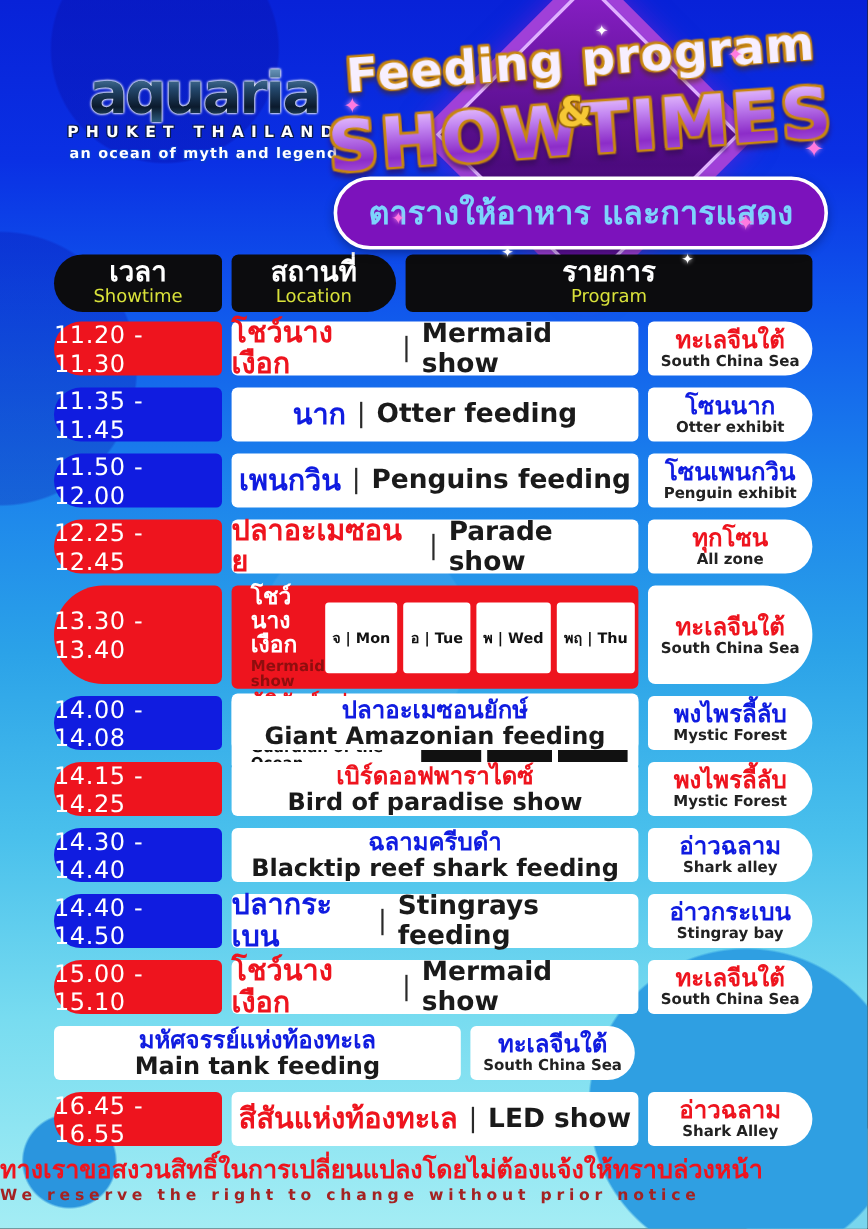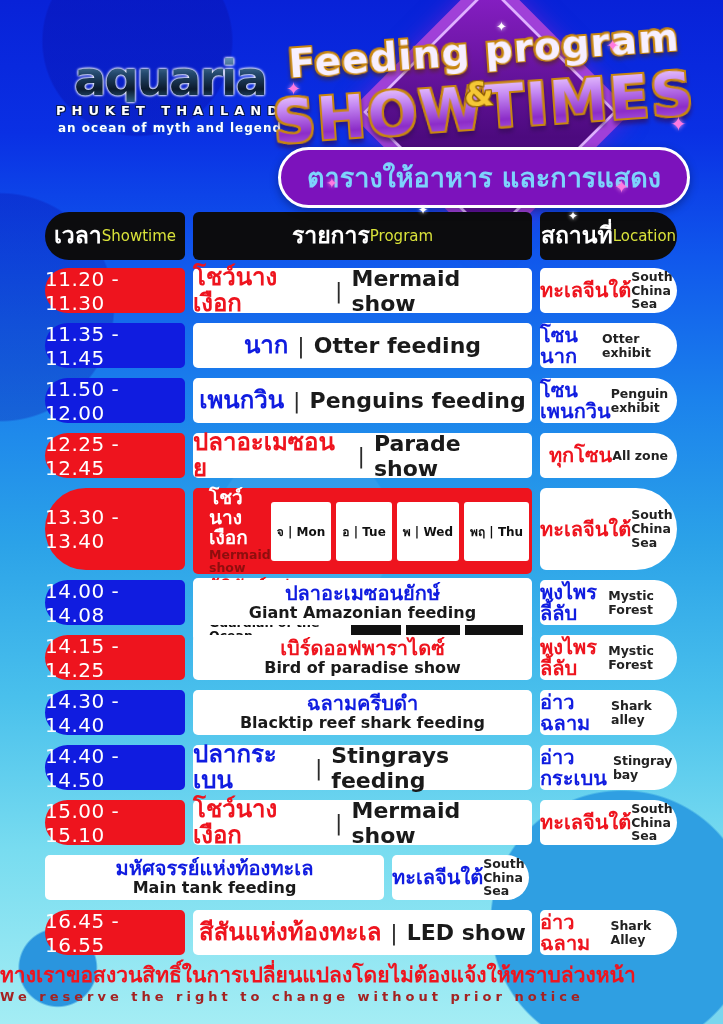--- a/index.html
+++ b/index.html
@@ -73,41 +73,41 @@
   .s2{left:338px; top:10px; font-size:16px;}
   .s3{left:402px; top:86px; font-size:20px;}
   .s4{left:58px; top:148px; font-size:14px;}
   .s5{left:346px; top:150px; font-size:18px;}
   .s6{left:150px; top:176px; font-size:12px;}
   .s7{left:300px; top:182px; font-size:12px;}
   .s8{left:228px; top:-8px; font-size:13px;}
   
   .table{position:absolute; left:45px; top:212px; width:632px;}
   .thead{display:flex; gap:8px; height:48px; margin-bottom:8px;}
-  .th{background:#0c0c0e; color:#fff; display:flex; flex-direction:row; align-items:center; justify-content:center;}
+  .th{background:#0c0c0e; color:#fff; display:flex; flex-direction:column; align-items:center; justify-content:center;}
   .th1{width:140px; border-radius:25px 6px 6px 25px;}
   .th2{width:339px; border-radius:6px;}
   .th3{width:137px; border-radius:6px 25px 25px 6px;}
   .th-thai{font-size:23px; font-weight:800; line-height:1.02;}
   .th-en{font-size:15px; font-weight:400; color:var(--yellow); line-height:1.1;}
   .tbody{display:flex; flex-direction:column; gap:10px;}
   .row{display:flex; gap:8px; height:45px;}
   .row.special{height:82px;}
   .time{width:140px; display:flex; align-items:center; justify-content:center; color:#fff; font-weight:400; font-size:20px; border-radius:23px 5px 5px 23px; letter-spacing:.5px;}
   .row.special .time{border-radius:41px 6px 6px 41px;}
   .time.red{background:var(--red);} .time.blue{background:var(--blue);}
   .program{width:339px; background:#fff; border-radius:5px; display:flex; align-items:center; justify-content:center;}
   .program.stacked{flex-direction:column;}
   .program .p-thai{font-weight:800; font-size:24px; line-height:1.05;}
   .program.red .p-thai{color:var(--red);} .program.blue .p-thai{color:var(--blue);}
   .program .p-sep{margin:0 9px; color:#2a2a2a; font-size:22px; font-weight:400;}
   .program .p-en{font-size:22px; color:#1a1a1a; font-weight:600;}
   .program.stacked .p-thai{font-size:20px;}
-  .program.stacked .p-en{font-size:16px; line-height:1.1;}
-  .loc{width:137px; background:#fff; border-radius:5px 23px 23px 5px; display:flex; flex-direction:row; align-items:center; justify-content:center;}
+  .program.stacked .p-en{font-size:20px; line-height:1.1;}
+  .loc{width:137px; background:#fff; border-radius:5px 23px 23px 5px; display:flex; flex-direction:column; align-items:center; justify-content:center;}
   .row.special .loc{border-radius:6px 41px 41px 6px;}
   .l-thai{font-size:20px; font-weight:800; line-height:1.05;}
   .loc.red .l-thai{color:var(--red);} .loc.blue .l-thai{color:var(--blue);}
   .l-en{font-size:12.5px; color:#222; font-weight:700; line-height:1.1;}
   
   .program-col{width:339px; display:flex; flex-direction:column; gap:4px;}
   .sp-bar{flex:1; border-radius:5px; display:flex; align-items:center; padding:0 9px 0 16px;}
   .sp-bar.red{background:var(--red);} .sp-bar.white{background:#fff;}
   .sp-names{display:flex; flex-direction:column; line-height:1.05;}
   .sp-bar.red .sp-thai{color:#fff; font-size:19px; font-weight:800;}
@@ -151,27 +151,27 @@
       <span class="subtitle">ตารางให้อาหาร และการแสดง</span>
     </div>
   </div>
 
   <div class="table">
     <div class="thead">
       <div class="th th1">
         <span class="th-thai">เวลา</span>
         <span class="th-en">Showtime</span>
       </div>
+      <div class="th th3">
+        <span class="th-thai">สถานที่</span>
+        <span class="th-en">Location</span>
+      </div>
       <div class="th th2">
         <span class="th-thai">รายการ</span>
         <span class="th-en">Program</span>
-      </div>
-      <div class="th th3">
-        <span class="th-thai">สถานที่</span>
-        <span class="th-en">Location</span>
       </div>
     </div>
     <div class="tbody" id="tbody">
         <div class="row">
           <div class="time red">11.20 - 11.30</div>
           <div class="program inline red">
             <span class="p-thai">โชว์นางเงือก</span>
             <span class="p-sep">|</span>
             <span class="p-en">Mermaid show</span>
           </div>

